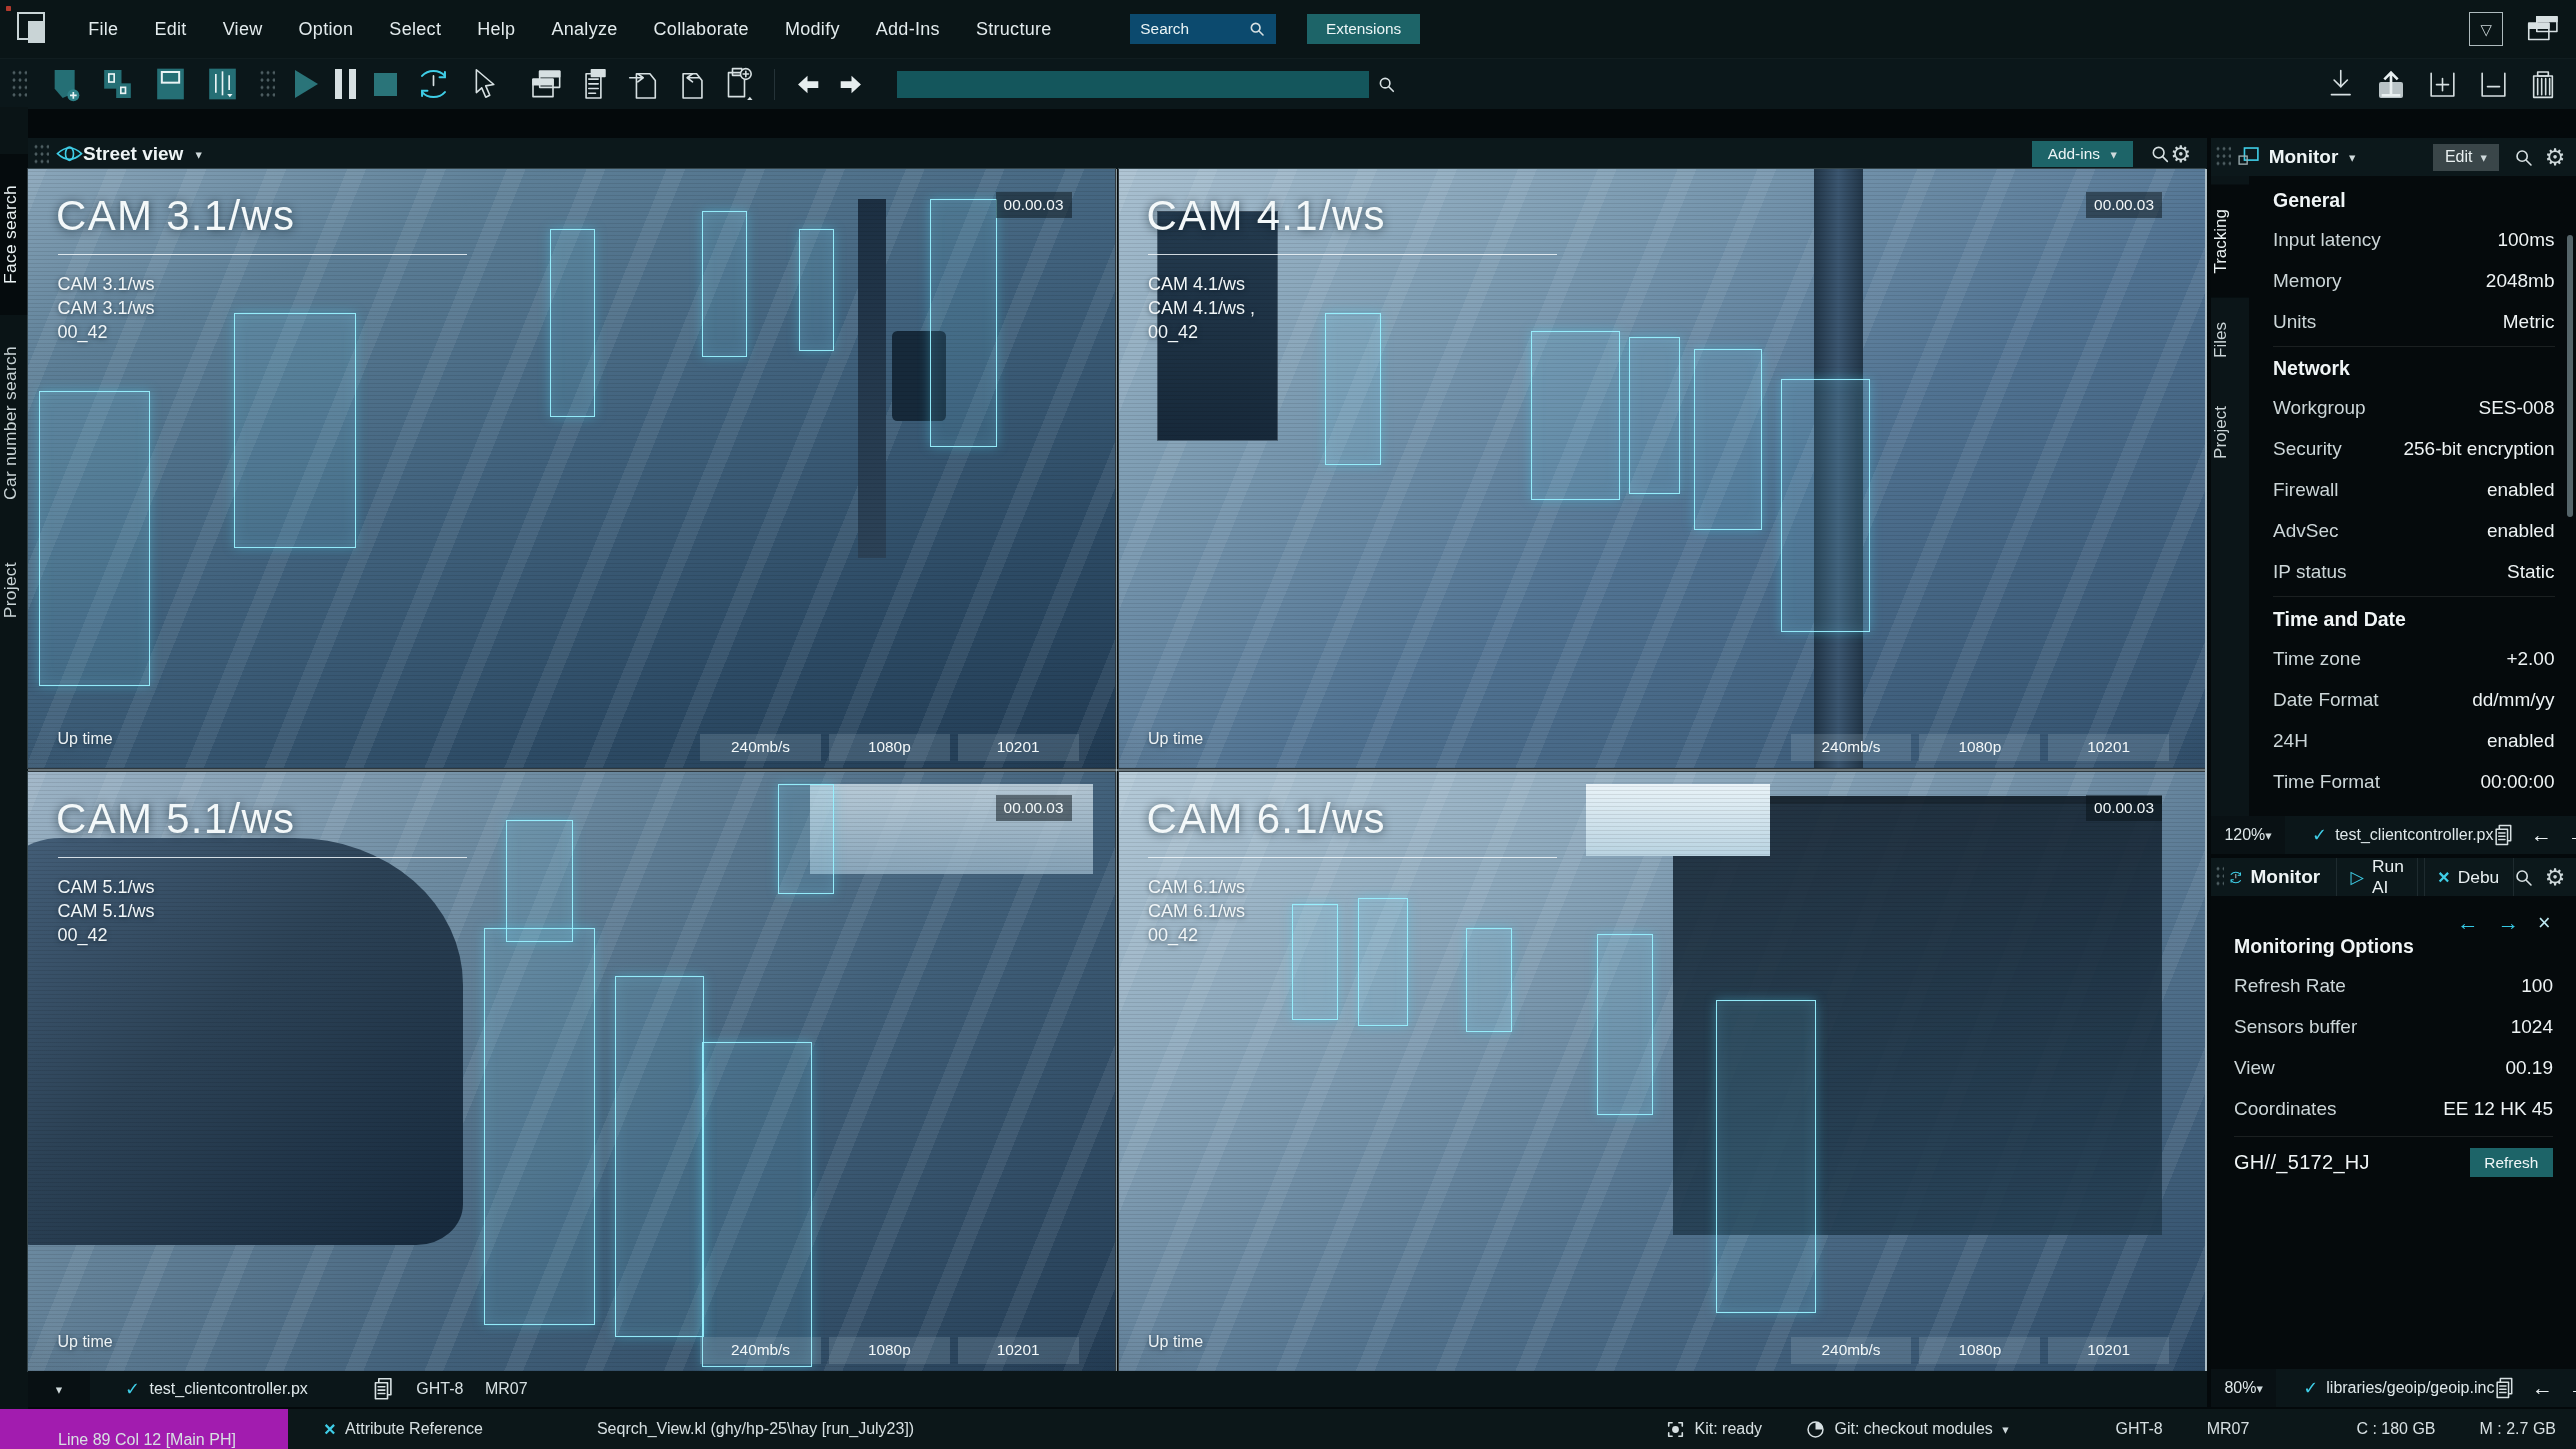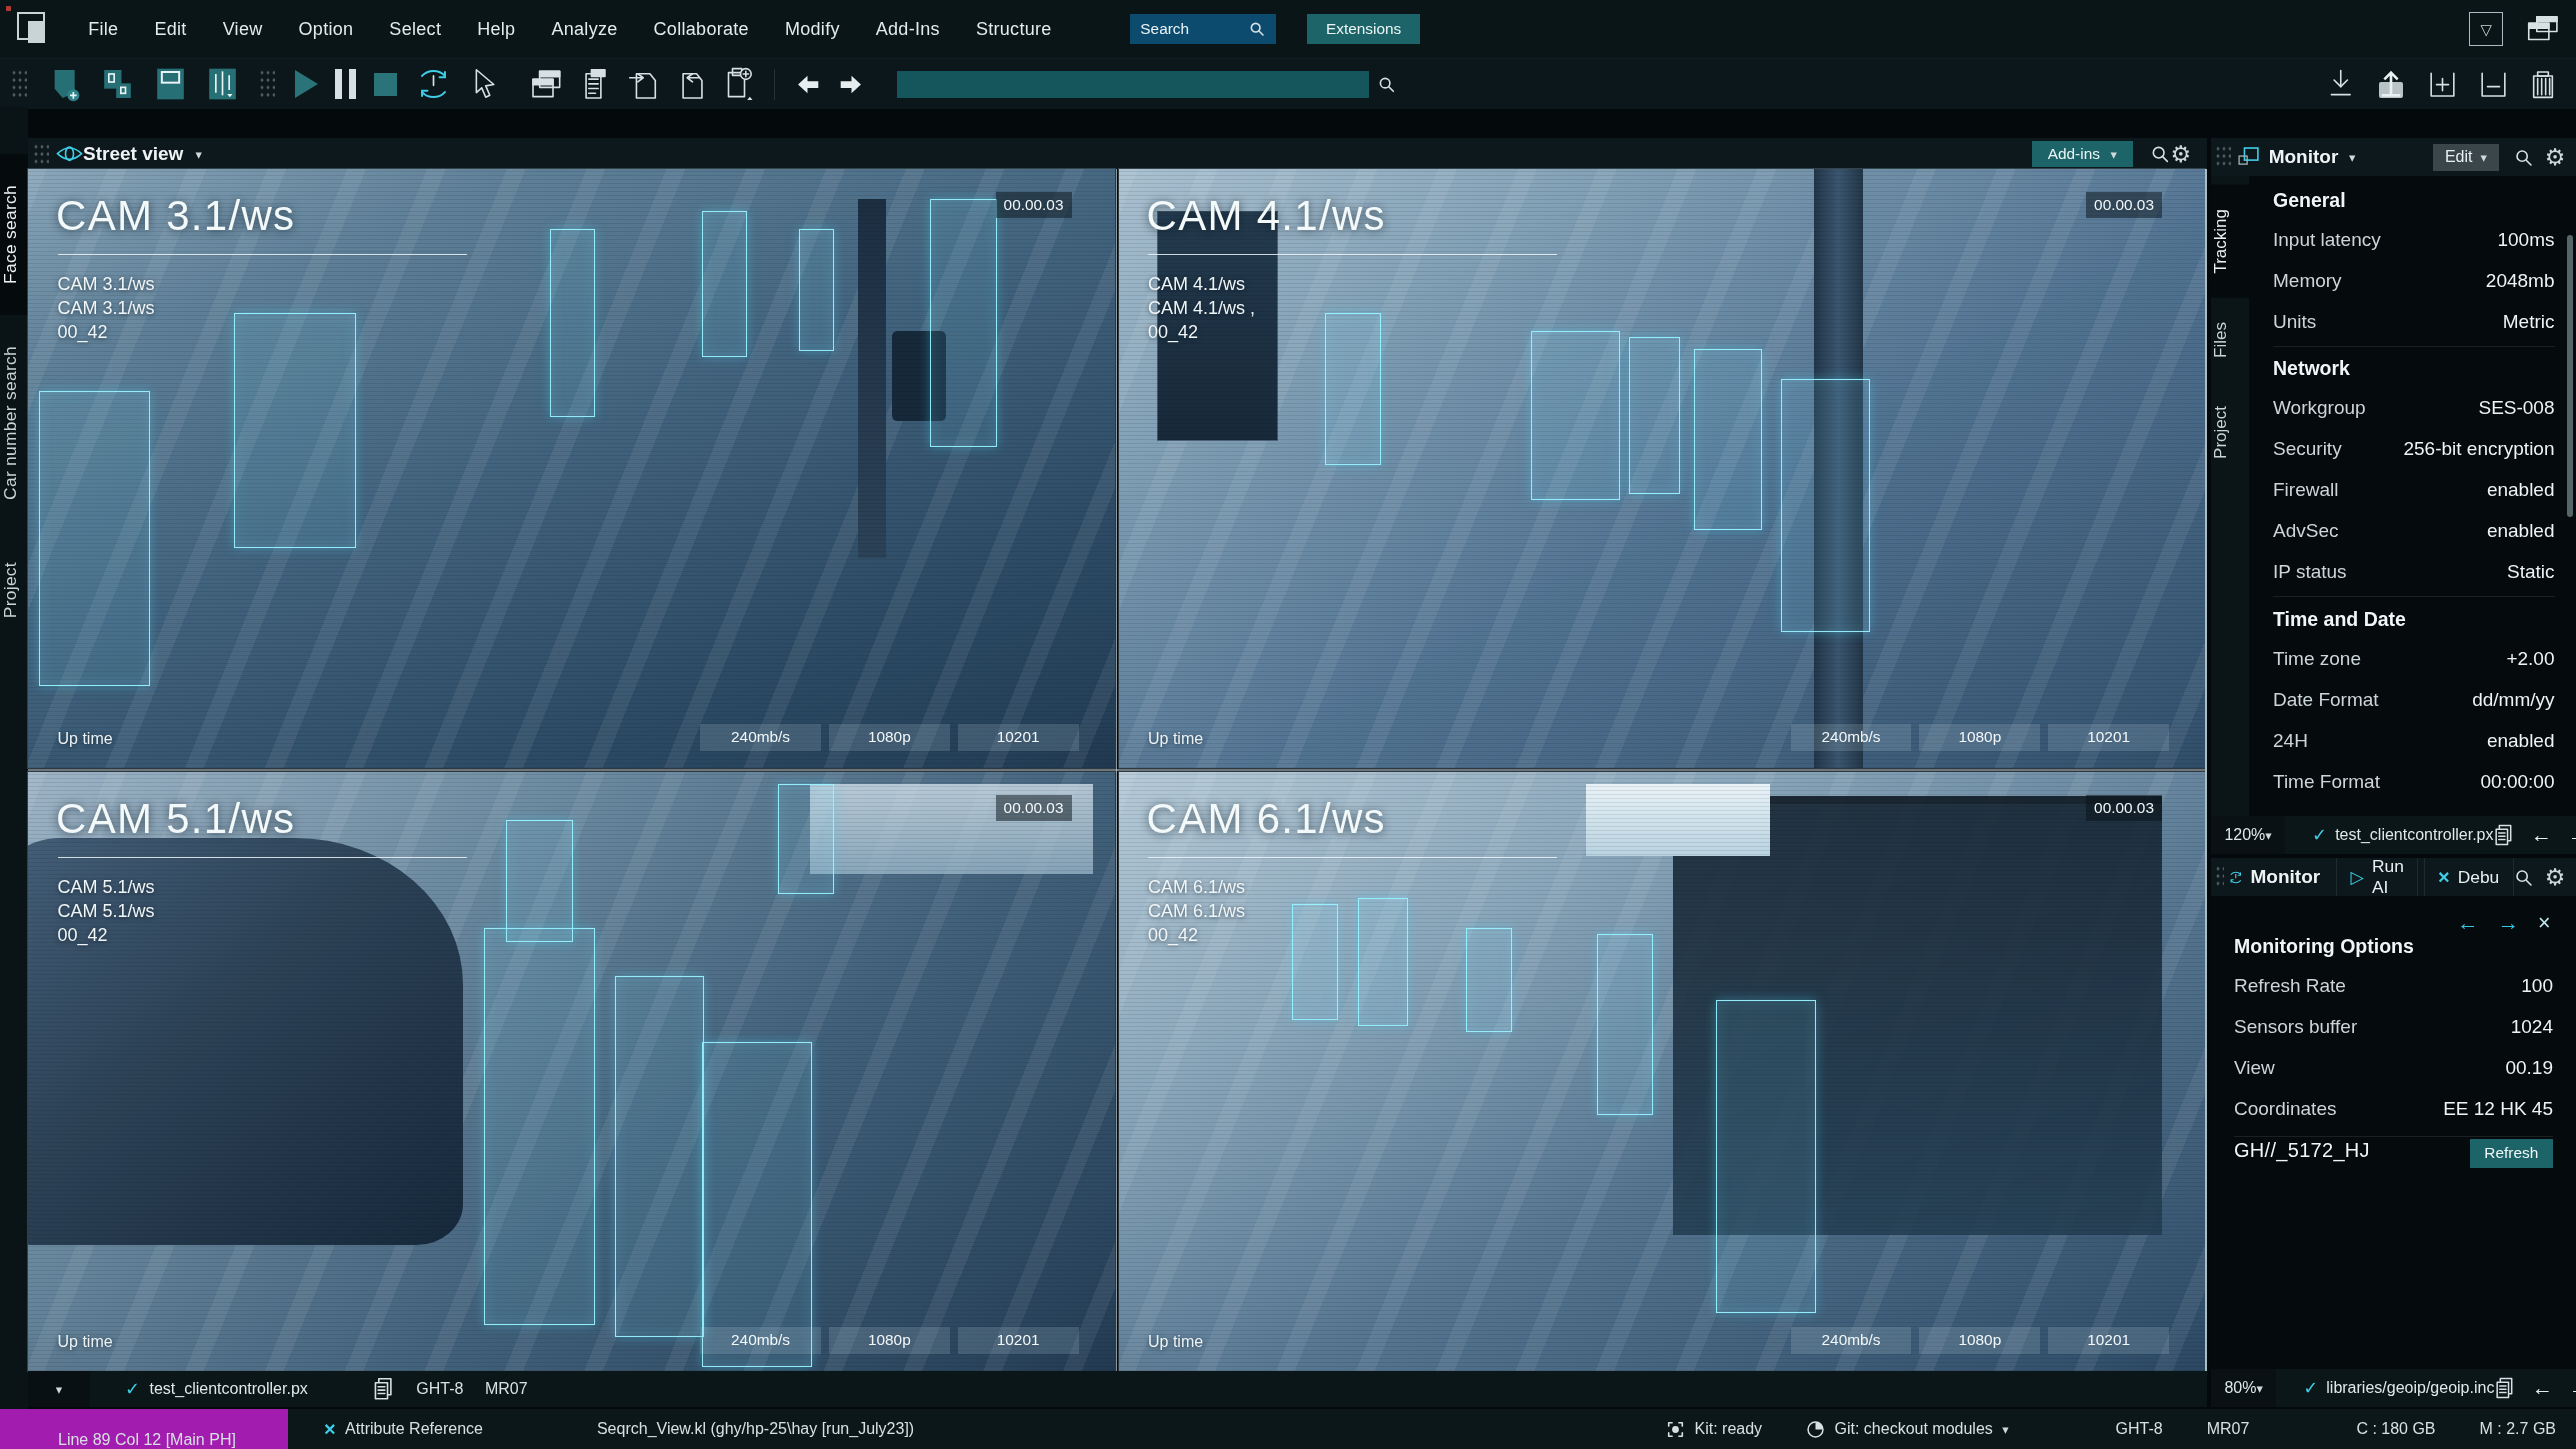--- a/index.html
+++ b/index.html
@@ -75,21 +75,21 @@
   .shelter6{right:4%;top:4%;width:45%;height:72%;background:linear-gradient(#152432,#243e52);opacity:.88;border-top:8px solid #0d1822;}
   .sign6{left:43%;top:2%;width:17%;height:12%;background:linear-gradient(#e9f3f8,#b9d3e1);}
   .det-layer{position:absolute;inset:0;z-index:3;}
   .det-box{position:absolute;border:1.3px solid rgba(152,241,255,.95);background:rgba(130,230,255,.10);
            box-shadow:0 0 10.7px rgba(80,205,235,.38),inset 0 0 14.8px rgba(120,230,255,.14);}
   .cam-title{position:absolute;left:28px;top:23px;font-size:42px;font-weight:400;color:#f3f8f9;letter-spacing:1.3px;z-index:4;text-shadow:0 1.3px 9.4px rgba(0,18,28,.65);}
   .cam-rule{position:absolute;left:29.5px;top:85px;width:409px;height:1.3px;background:rgba(238,246,249,.85);z-index:4;}
   .cam-subs{position:absolute;left:29.5px;top:103px;font-size:18px;line-height:24px;color:#f0f5f7;z-index:4;text-shadow:0 0.7px 5.4px rgba(0,18,28,.6);}
   .cam-time{position:absolute;right:43px;top:23px;font-size:15.4px;color:#f2f7f8;background:rgba(8,18,24,.5);padding:4px 8px;z-index:4;}
   .cam-uptime{position:absolute;left:29.5px;bottom:20px;font-size:16px;color:#ecf2f4;z-index:4;text-shadow:0 0.7px 5.4px rgba(0,18,28,.6);}
-  .cam-chips{position:absolute;right:36px;bottom:17px;display:flex;gap:8px;z-index:4;}
+  .cam-chips{position:absolute;right:36px;bottom:7px;display:flex;gap:8px;z-index:4;}
   .chip{min-width:94px;text-align:center;background:rgba(190,212,222,.18);font-size:15.4px;color:#f2f7f8;padding:4.7px 13.4px;}
 
   .vp-footer{position:absolute;left:0;right:0;bottom:0;height:36px;background:#0b1619;display:flex;align-items:center;font-size:16px;color:#dfe8ea;}
   .vf-drop{width:62px;height:100%;background:#081013;display:flex;align-items:center;justify-content:center;}
   .check{color:#3fcde6;font-size:18px;margin:0 9.4px 0 35px;}
   .file-name{color:#dfe8ea;}
   .ftr-ico{margin-left:64px;display:flex;align-items:center;}
   .ftr-tag{margin-left:21.5px;color:#d7e0e2;}
 
   
@@ -125,21 +125,21 @@
   
   .m-tab{height:100%;display:flex;align-items:center;padding:0 13.4px;border-left:0.7px solid #1e2b2f;border-right:0.7px solid #1e2b2f;font-size:17.4px;color:#e9f0f1;gap:8px;margin-left:5.4px;}
   .m-tri{color:#3fcde6;font-size:17.4px;}
   .m-x{color:#3fcde6;font-size:20px;font-weight:700;line-height:1;}
   .mon-body{position:absolute;top:38px;bottom:38px;left:0;right:0;background:#050a0c;padding:0 23px;box-sizing:border-box;}
   .mon-nav{position:absolute;right:25.5px;top:14.8px;display:flex;gap:19px;align-items:center;}
   .mon-arrow{font-size:21.5px;font-weight:700;color:#35c8e3;}
   .mon-close{font-size:21.5px;color:#bfe9f2;font-weight:400;}
   .mon-header{margin-top:31px;height:38px;display:flex;align-items:center;font-size:19.5px;font-weight:700;color:#f0f5f6;}
   .mon-div{height:0.7px;background:rgba(255,255,255,.09);margin-top:6.7px;}
-  .chart-row{display:flex;align-items:flex-start;justify-content:space-between;height:47px;margin-top:2.7px;}
+  .chart-row{display:flex;align-items:center;justify-content:space-between;height:47px;margin-top:2.7px;}
   .chart-title{font-size:20px;color:#f0f5f6;letter-spacing:0.3px;}
   .refresh-btn{background:#1d6468;font-size:15.4px;padding:5.4px 14.8px;color:#f0f7f8;}
   .chart-wrap{position:absolute;left:0;right:0;top:303px;bottom:0;}
   #mon-chart{position:absolute;left:0;top:8px;width:156px;height:177px;}
   .ylab1{position:absolute;right:42px;top:44px;font-size:16px;color:#dfe8ea;}
   .ylab2{position:absolute;right:27px;bottom:9.4px;font-size:16px;color:#dfe8ea;}
 
   
   .statusbar{position:absolute;left:0;right:0;bottom:0;height:40px;background:#0c1719;display:flex;align-items:center;font-size:16px;color:#d7e0e2;}
   .sb-left-seg{width:288px;height:100%;background:#a21caf;display:flex;align-items:flex-end;padding-left:58px;box-sizing:border-box;}

